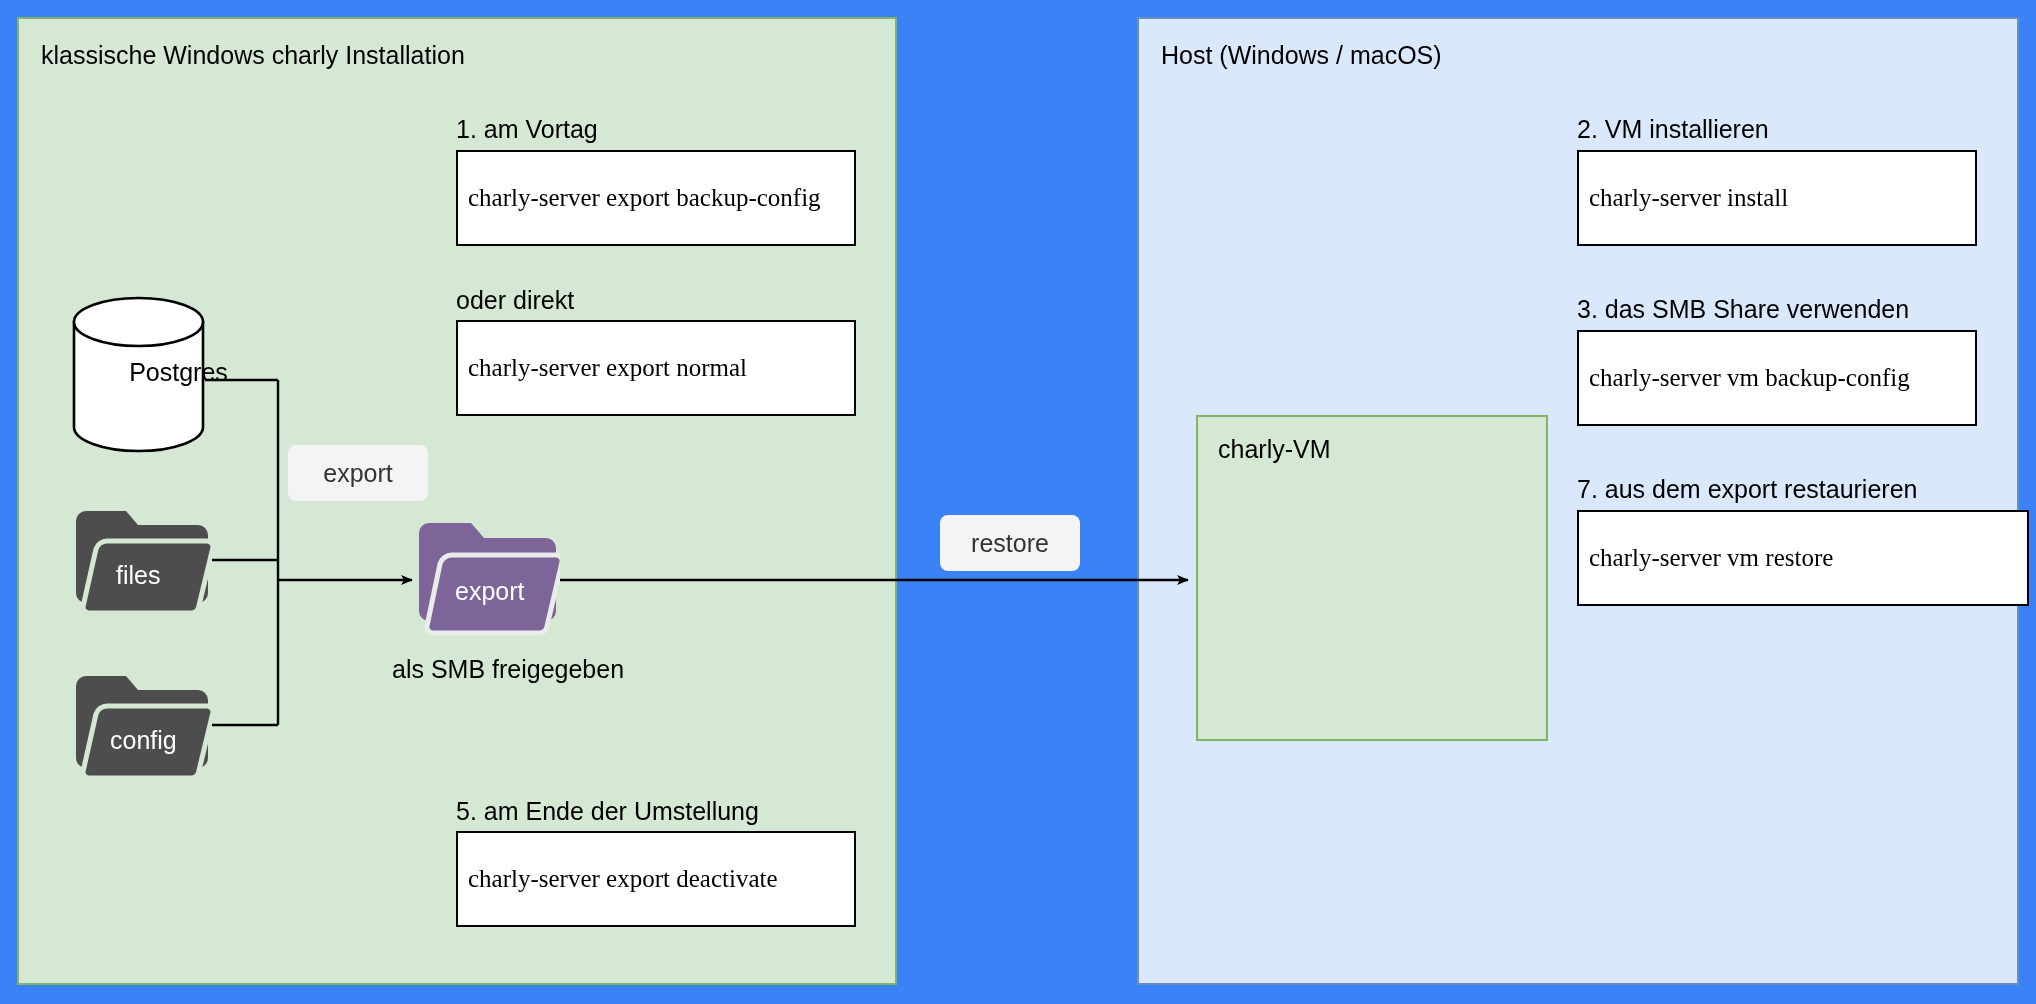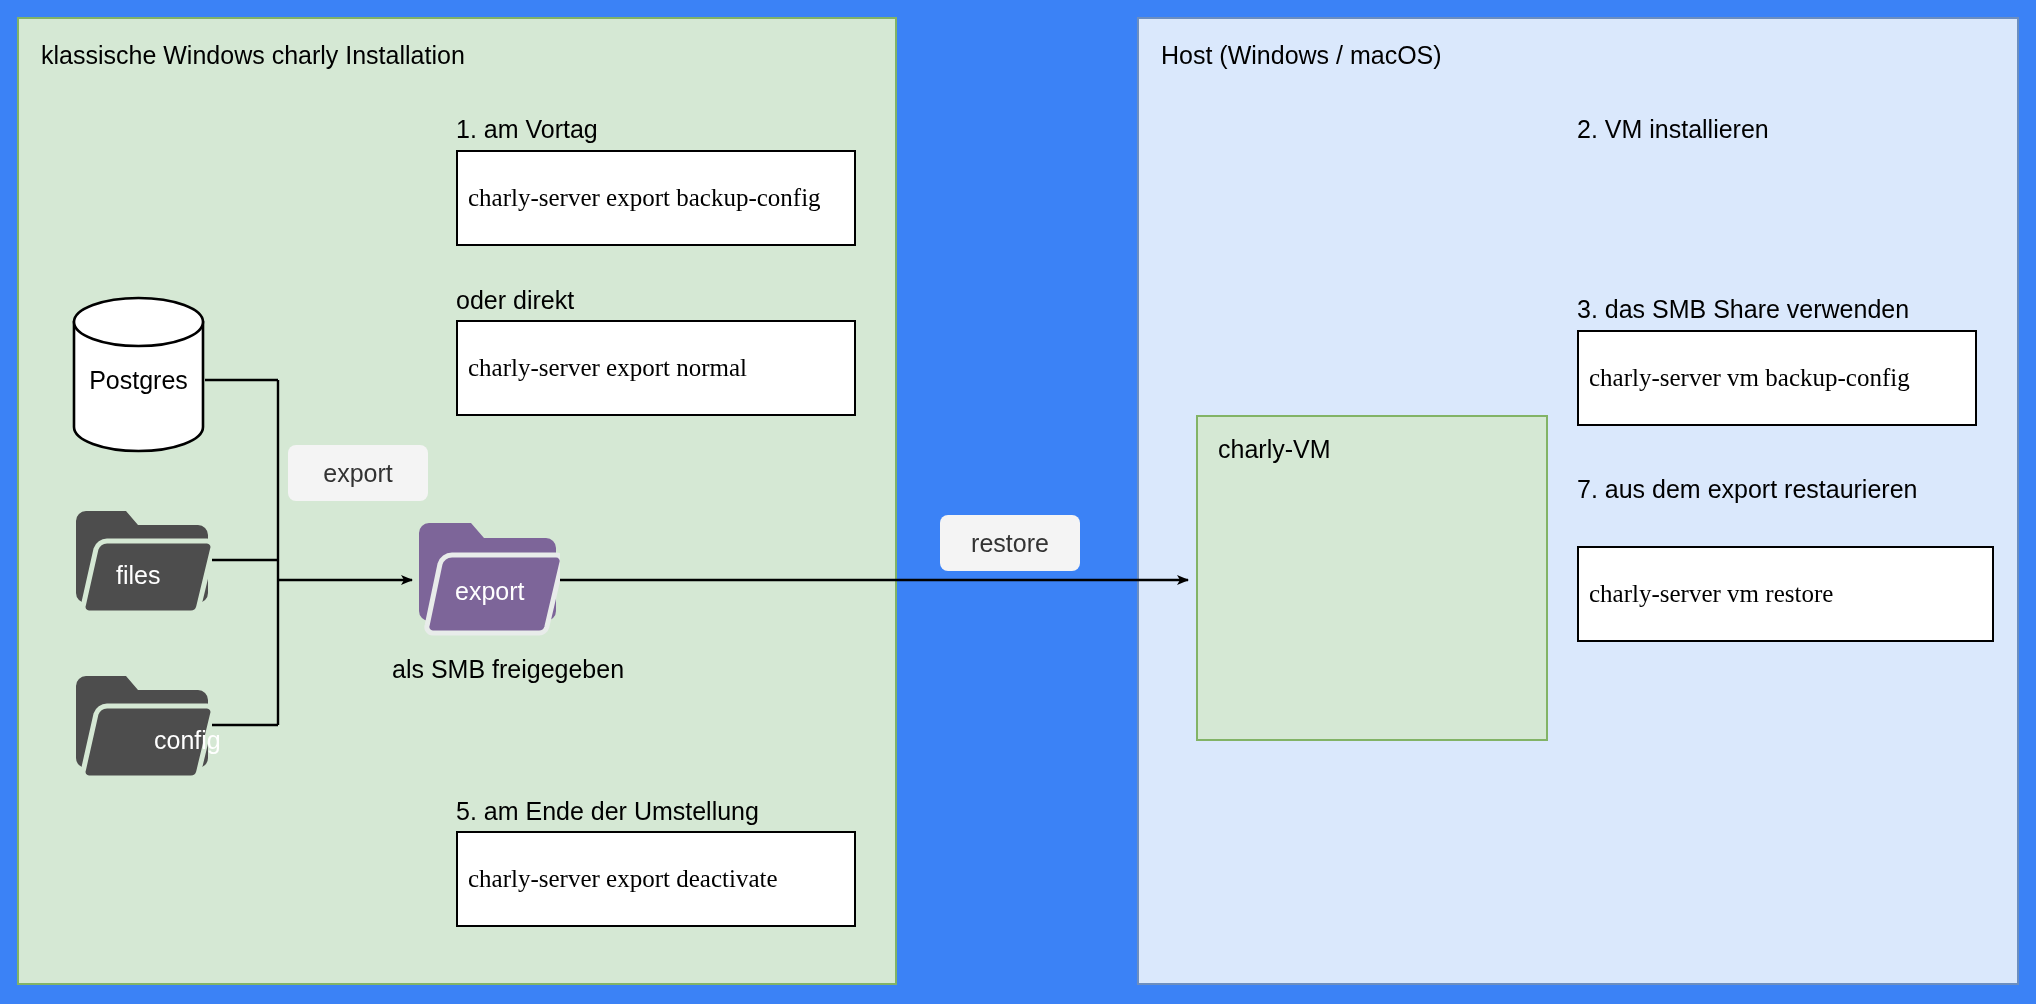--- a/index.html
+++ b/index.html
@@ -162,41 +162,41 @@
     <path d="M 278,580 L 412,580" fill="none" stroke="#000000" stroke-width="2.4" marker-end="url(#arrowhead)"></path>
 
     <path d="M 558,580 L 1188,580" fill="none" stroke="#000000" stroke-width="2.4" marker-end="url(#arrowhead)"></path>
   </svg>
 
   <div class="shape" style="left:72px; top:296px; width:133px; height:157px;">
     <svg width="133" height="157" viewBox="0 0 133 157">
       <path d="M2,26 L2,131 A64.5,24 0 0 0 131,131 L131,26 Z" fill="#ffffff" stroke="#000000" stroke-width="2.6"></path>
       <ellipse cx="66.5" cy="26" rx="64.5" ry="24" fill="#ffffff" stroke="#000000" stroke-width="2.6"></ellipse>
     </svg>
-    <div class="db-label" style="top:70px;">Postgres</div>
+    <div class="db-label" style="top:62px;margin-left:40px;">Postgres</div>
   </div>
 
   <div class="shape" style="left:72px; top:505px; width:140px; height:110px;">
     <svg width="140" height="110" viewBox="0 0 140 110">
       <path d="M4,16 a10,10 0 0 1 10,-10 h40 l12,14 h60 a10,10 0 0 1 10,10 v58
                a10,10 0 0 1 -10,10 h-112 a10,10 0 0 1 -10,-10 Z" fill="#4d4d4d"></path>
       <path d="M24,44 a12,12 0 0 1 11,-8 h100 a6,6 0 0 1 5.6,8 l-14,58
                a8,8 0 0 1 -7.6,6 h-102 a6,6 0 0 1 -5.6,-8 Z" fill="#4d4d4d" stroke="#d5e8d4" stroke-width="5"></path>
     </svg>
     <div class="folder-label" style="left:44px; top:56px;">files</div>
   </div>
 
   <div class="shape" style="left:72px; top:670px; width:140px; height:110px;">
     <svg width="140" height="110" viewBox="0 0 140 110">
       <path d="M4,16 a10,10 0 0 1 10,-10 h40 l12,14 h60 a10,10 0 0 1 10,10 v58
                a10,10 0 0 1 -10,10 h-112 a10,10 0 0 1 -10,-10 Z" fill="#4d4d4d"></path>
       <path d="M24,44 a12,12 0 0 1 11,-8 h100 a6,6 0 0 1 5.6,8 l-14,58
                a8,8 0 0 1 -7.6,6 h-102 a6,6 0 0 1 -5.6,-8 Z" fill="#4d4d4d" stroke="#d5e8d4" stroke-width="5"></path>
     </svg>
-    <div class="folder-label" style="left:38px; top:56px;margin-left:44px;">config</div>
+    <div class="folder-label" style="left:38px; top:56px;">config</div>
   </div>
 
   <div class="edge-label" style="left:288px; top:445px; width:140px; height:56px;">export</div>
 
   <div class="shape" style="left:415px; top:515px; width:145px; height:122px;">
     <svg width="145" height="122" viewBox="0 0 145 122">
       <path d="M4,18 a10,10 0 0 1 10,-10 h42 l13,15 h62 a10,10 0 0 1 10,10 v63
                a10,10 0 0 1 -10,10 h-117 a10,10 0 0 1 -10,-10 Z" fill="#7d6599"></path>
       <path d="M25,49 a13,13 0 0 1 12,-9 h104 a6,6 0 0 1 5.8,8 l-15,64
                a8,8 0 0 1 -7.8,6 h-106 a6,6 0 0 1 -5.8,-8 Z" fill="#7d6599" stroke="#e8ecea" stroke-width="5"></path>
@@ -220,24 +220,27 @@
     <span>charly-server export deactivate</span>
   </div>
 
   <div class="edge-label" style="left:940px; top:515px; width:140px; height:56px;">restore</div>
 
   <div class="vm-box" style="left:1196px; top:415px; width:352px; height:326px;">
     <span>charly-VM</span>
   </div>
 
   <div class="step-label" style="left:1577px; top:115px;">2. VM installieren</div>
+  <div class="cmd-box" style="left:1577px; top:150px; width:400px; height:96px;">
+    <span>charly-server install</span>
+  </div>
 
   <div class="step-label" style="left:1577px; top:295px;">3. das SMB Share verwenden</div>
   <div class="cmd-box" style="left:1577px; top:330px; width:400px; height:96px;">
     <span>charly-server vm backup-config</span>
   </div>
 
   <div class="step-label" style="left:1577px; top:475px;">7. aus dem export restaurieren</div>
-  <div class="cmd-box" style="left:1577px; top:510px; width:417px; height:96px;margin-top:36px;">
+  <div class="cmd-box" style="left:1577px; top:510px; width:452px; height:96px;">
     <span>charly-server vm restore</span>
   </div>
 
 </div>
 
 </body></html>

